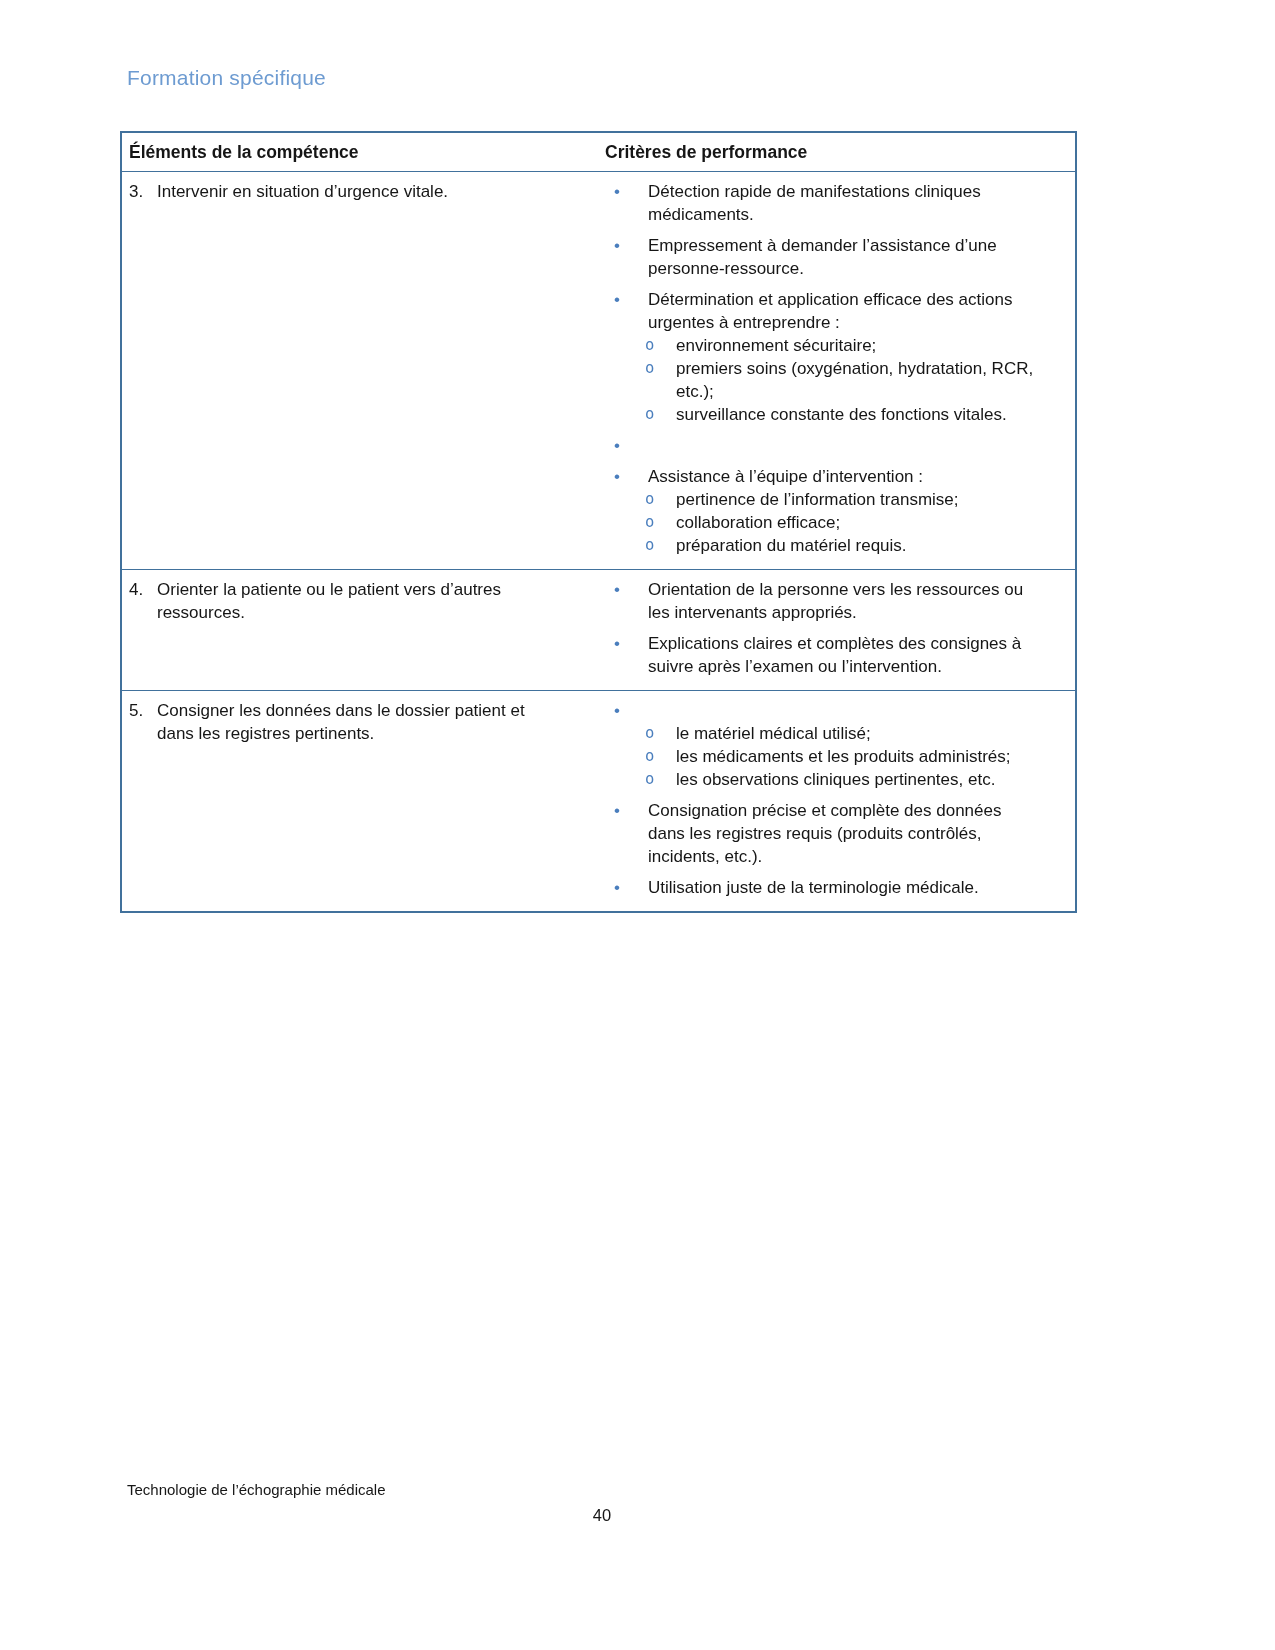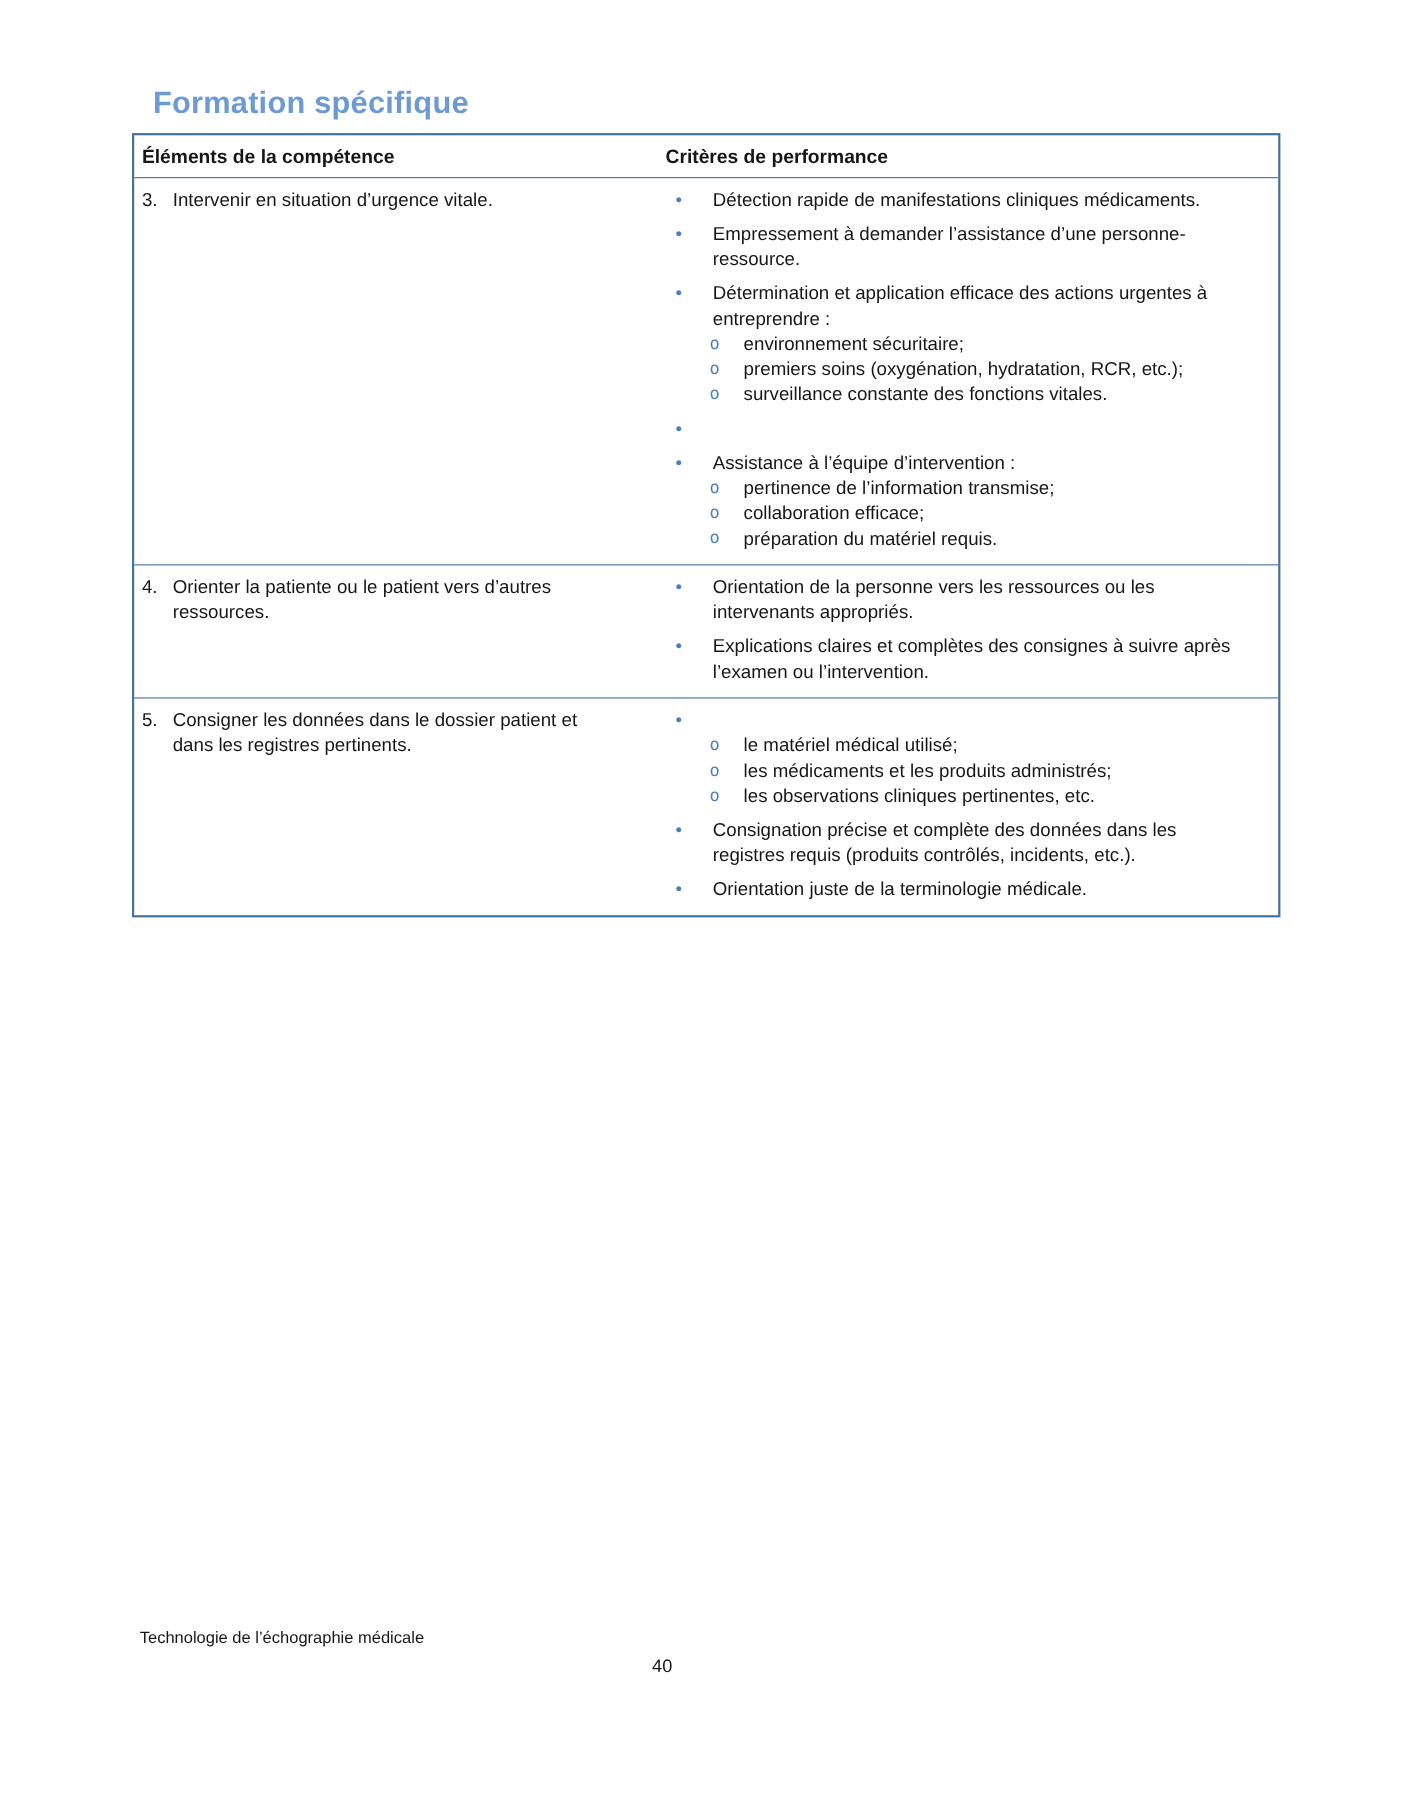--- a/index.html
+++ b/index.html
@@ -15,31 +15,31 @@
   }
   :root {
     --border: #41719C;
     --bullet: #4A7EBD;
     --heading: #6D9BD1;
   }
   .section-header {
     position: absolute;
     left: 127px;
     top: 66px;
-    font-size: 28px;
-    font-weight: 700;
+    font-size: 21px;
+    font-weight: 400;
     color: var(--heading);
-    margin: 12px;
+    margin: 0;
     letter-spacing: 0.2px;
   }
   .ctable {
     position: absolute;
     left: 120px;
-    top: 121px;
-    width: 1044px;
+    top: 131px;
+    width: 957px;
     border: 2px solid var(--border);
     font-size: 17px;
     line-height: 23px;
   }
   .ctable-header {
     display: flex;
     border-bottom: 1px solid var(--border);
   }
   .th {
     font-weight: 700;
@@ -217,21 +217,21 @@
             <div class="sub-item">
               <span class="sub-bullet">o</span>
               <div class="stext">les observations cliniques pertinentes, etc.</div>
             </div>
             <div class="bullet-item">
               <span class="bullet">•</span>
               <div class="btext">Consignation précise et complète des données dans les registres requis (produits contrôlés, incidents, etc.).</div>
             </div>
             <div class="bullet-item">
               <span class="bullet">•</span>
-              <div class="btext">Orientation juste de la terminologie médicale.</div>
+              <div class="btext">Utilisation juste de la terminologie médicale.</div>
             </div>
           </div>
         </div>
       </div>
   </div>
 
   <div class="footer-text">Technologie de l’échographie médicale</div>
 
   <div class="page-number">40</div>
 

